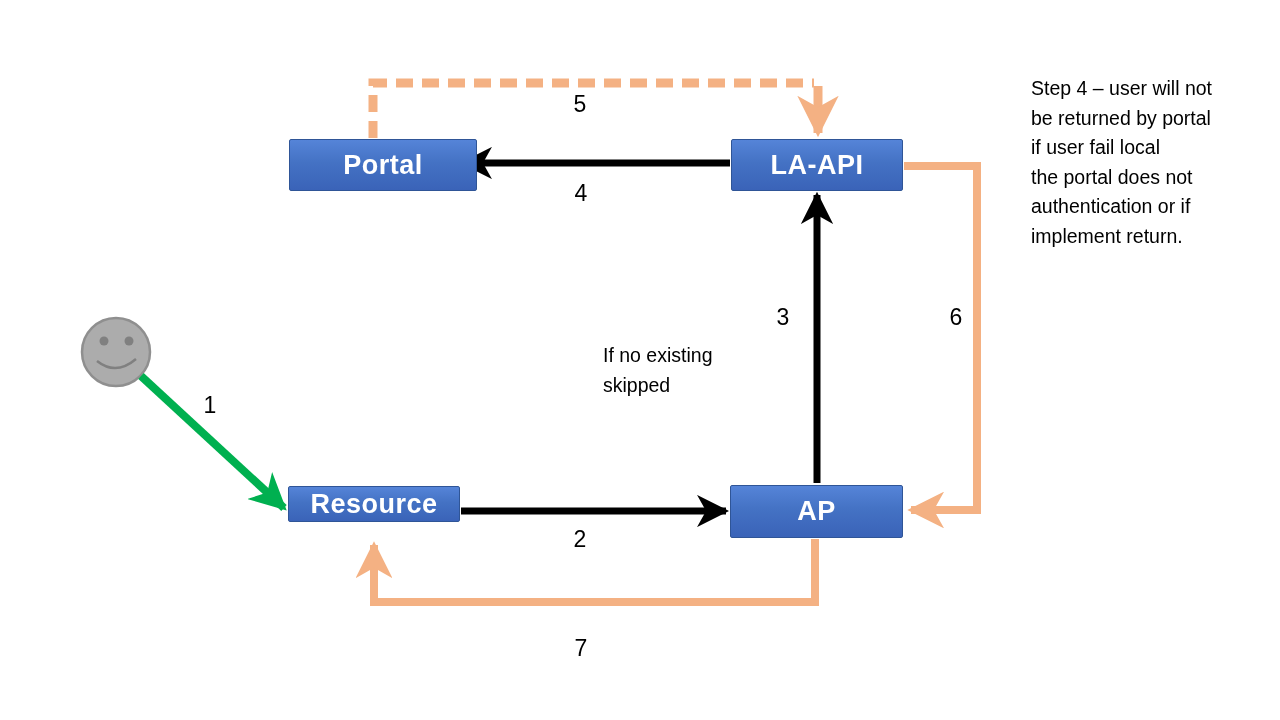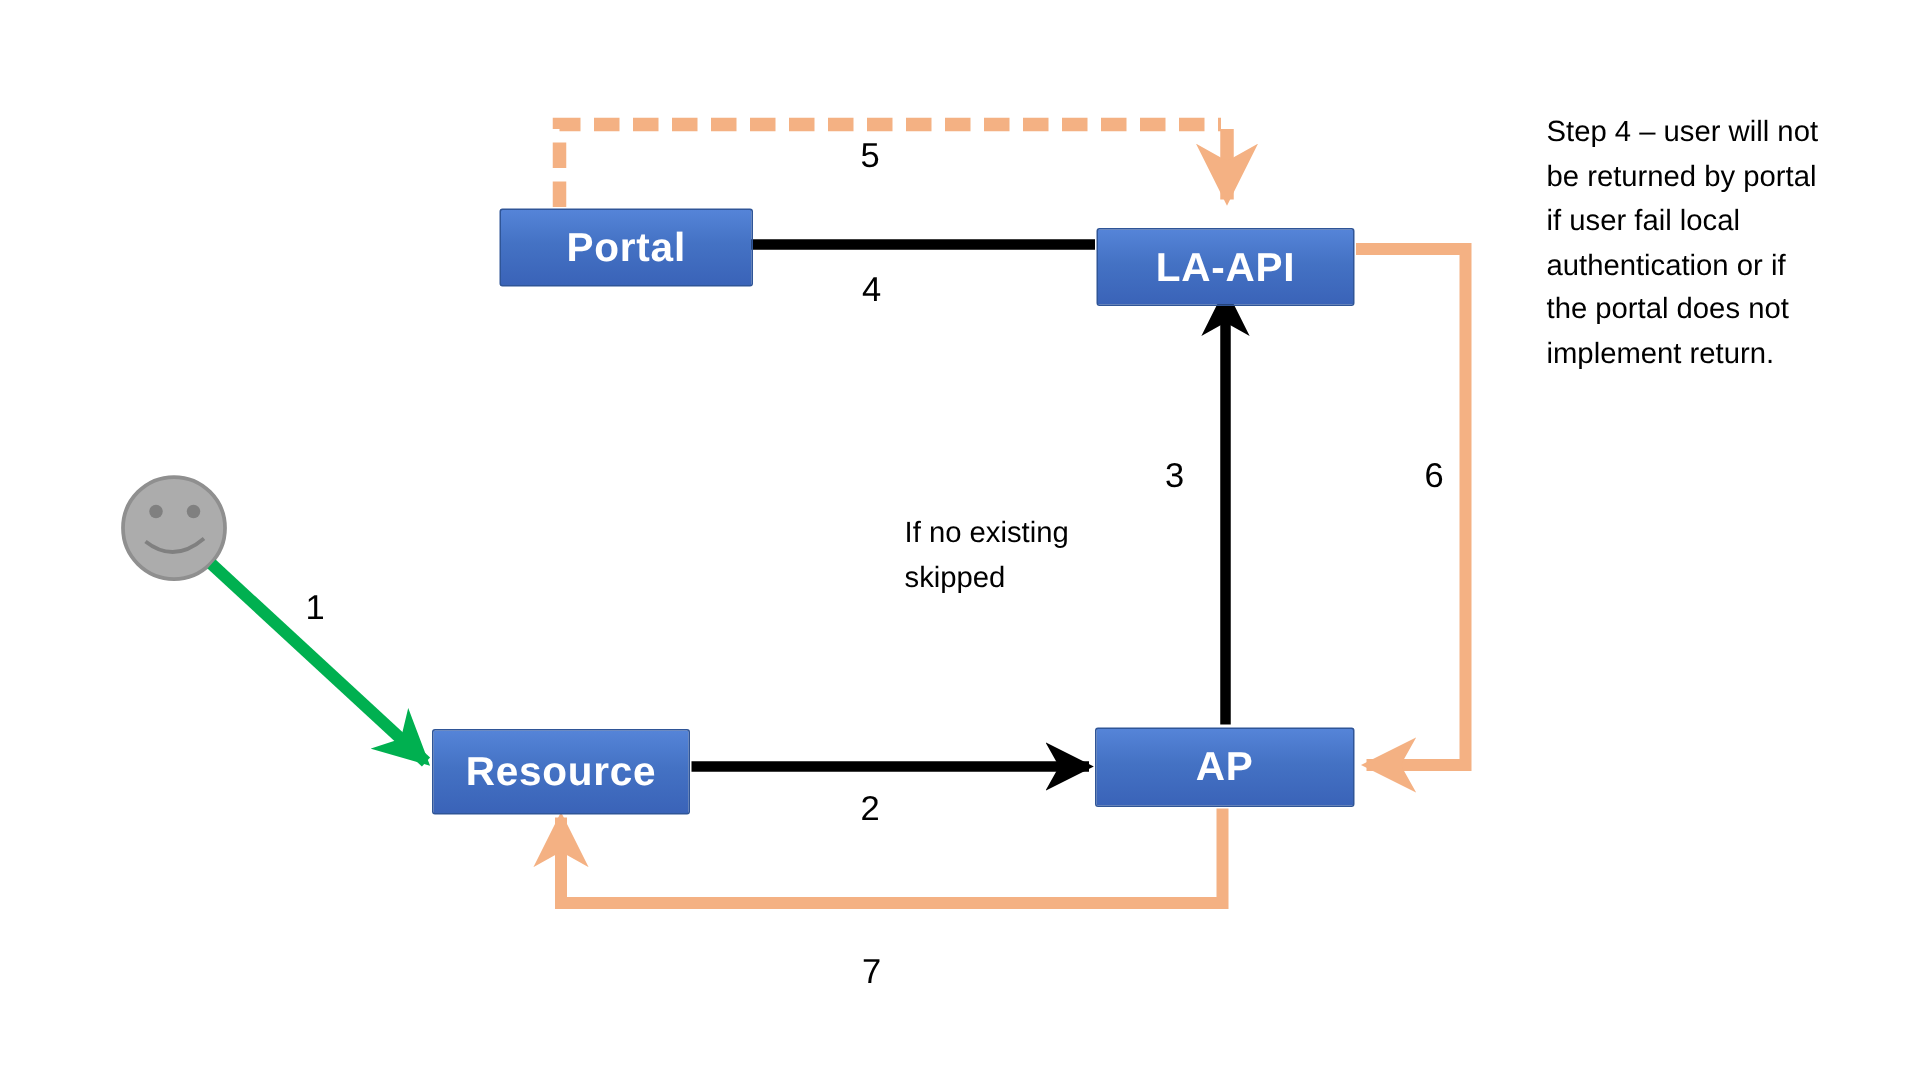--- a/index.html
+++ b/index.html
@@ -77,41 +77,41 @@
     <line x1="730" y1="163" x2="463" y2="163" stroke-width="7" marker-end="url(#head-black)" stroke="#000000"></line>
 
     <path d="M373,138 L373,83 L814,83" fill="none" stroke-width="9" stroke-dasharray="17 9" stroke="#f4b183"></path>
     <line x1="818" y1="86" x2="818" y2="133" stroke-width="9" marker-end="url(#head-orange)" stroke="#f4b183"></line>
 
     <path d="M904,166 L977,166 L977,510 L911,510" fill="none" stroke-width="8" marker-end="url(#head-orange)" stroke="#f4b183"></path>
 
     <path d="M815,539 L815,602 L374,602 L374,545" fill="none" stroke-width="8" marker-end="url(#head-orange)" stroke="#f4b183"></path>
   </svg>
 
-  <div class="node" style="left:289px; top:139px; width:169px; height:52px;margin-left:44px;">Portal</div>
-  <div class="node" style="left:731px; top:152px; width:172px; height:52px;">LA-API</div>
-  <div class="node" style="left:288px; top:486px; width:172px; height:57px;">Resource</div>
+  <div class="node" style="left:289px; top:139px; width:188px; height:52px;">Portal</div>
+  <div class="node" style="left:731px; top:139px; width:172px; height:52px;">LA-API</div>
+  <div class="node" style="left:288px; top:486px; width:172px; height:36px;">Resource</div>
   <div class="node" style="left:730px; top:485px; width:173px; height:53px;text-align:right;">AP</div>
 
   <div class="num" style="left:210px; top:405px;">1</div>
   <div class="num" style="left:580px; top:539px;">2</div>
   <div class="num" style="left:783px; top:317px;">3</div>
   <div class="num" style="left:581px; top:193px;">4</div>
   <div class="num" style="left:580px; top:104px;">5</div>
   <div class="num" style="left:956px; top:317px;">6</div>
   <div class="num" style="left:581px; top:648px;">7</div>
 
   <div class="note right" style="left:603px; top:341px; width:200px;">
     <div>If no existing</div>
     <div>skipped</div>
   </div>
 
   <div class="note" style="left:1031px; top:74px;">
     <div>Step 4 – user will not</div>
     <div>be returned by portal</div>
     <div>if user fail local</div>
+    <div>the portal does not</div>
     <div>authentication or if</div>
-    <div>the portal does not</div>
     <div>implement return.</div>
   </div>
 
 
 </div>
 
 </body></html>

